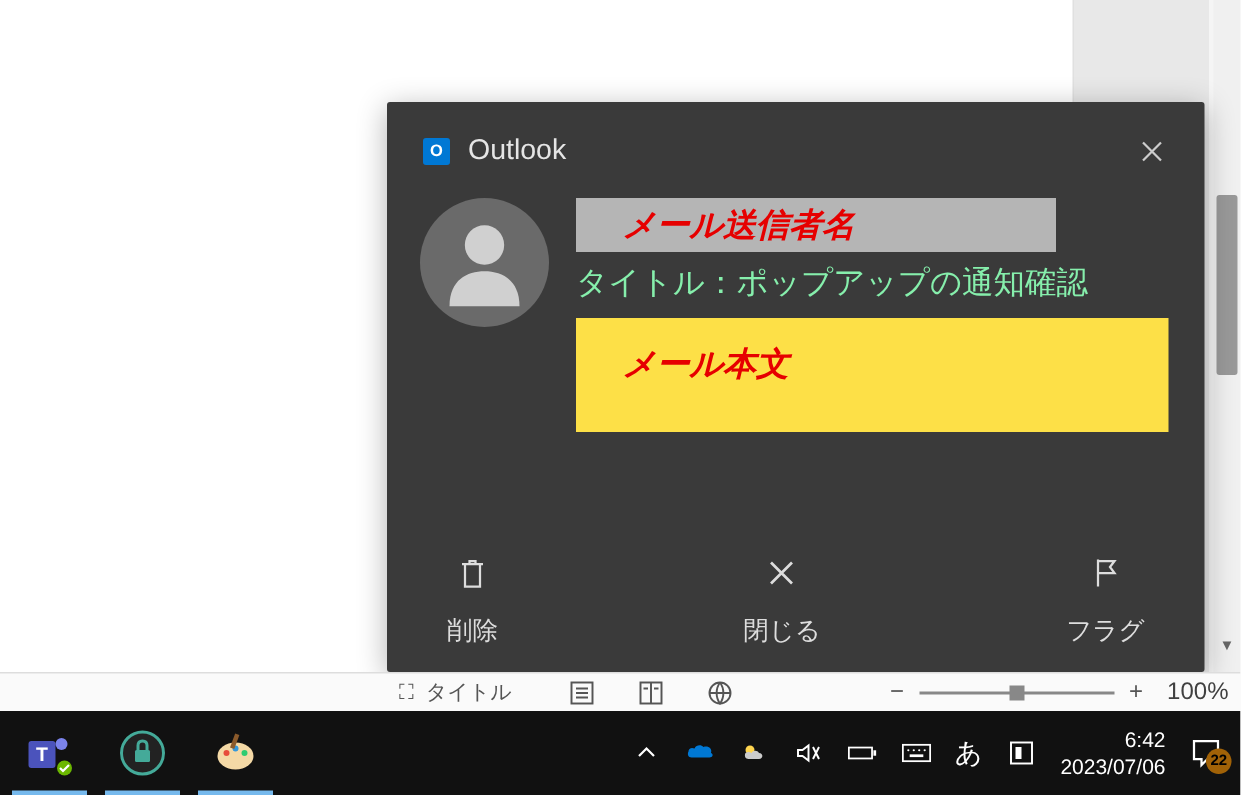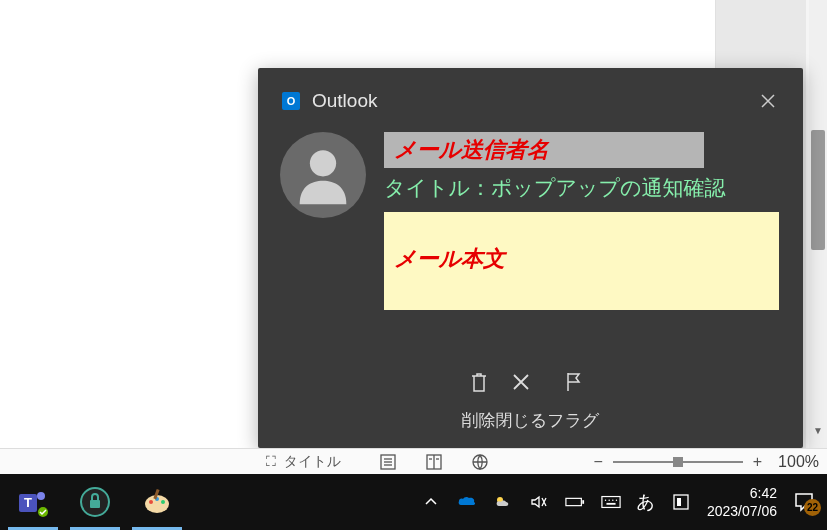--- a/index.html
+++ b/index.html
@@ -125,39 +125,40 @@
       align-items: center;
       padding: 0 10px;
       margin-bottom: 6px;
     }
     .subject-line {
       color: #86efac;
       font-size: 21px;
       margin-bottom: 10px;
     }
     .body-box {
-      background: #fef9c3;
+      background: #fde047;
       width: 395px;
-      height: 98px;
-      padding: 32px 10px;
+      height: 76px;
+      padding: 16px 10px;
     }
     .redacted {
       color: #e60000;
       font-weight: 900;
       font-style: italic;
       font-size: 22px;
       font-family: "HGP創英角ﾎﾟｯﾌﾟ体", sans-serif;
+      margin-left: 21px;
     }
     .notif-actions {
       position: absolute;
       bottom: 16px;
       left: 0;
       right: 0;
       display: flex;
-      justify-content: center;
+      justify-content: space-between;
       padding: 0 40px;
     }
     .action {
       display: flex;
       flex-direction: column;
       align-items: center;
       gap: 16px;
       cursor: pointer;
       color: #ddd;
     }

